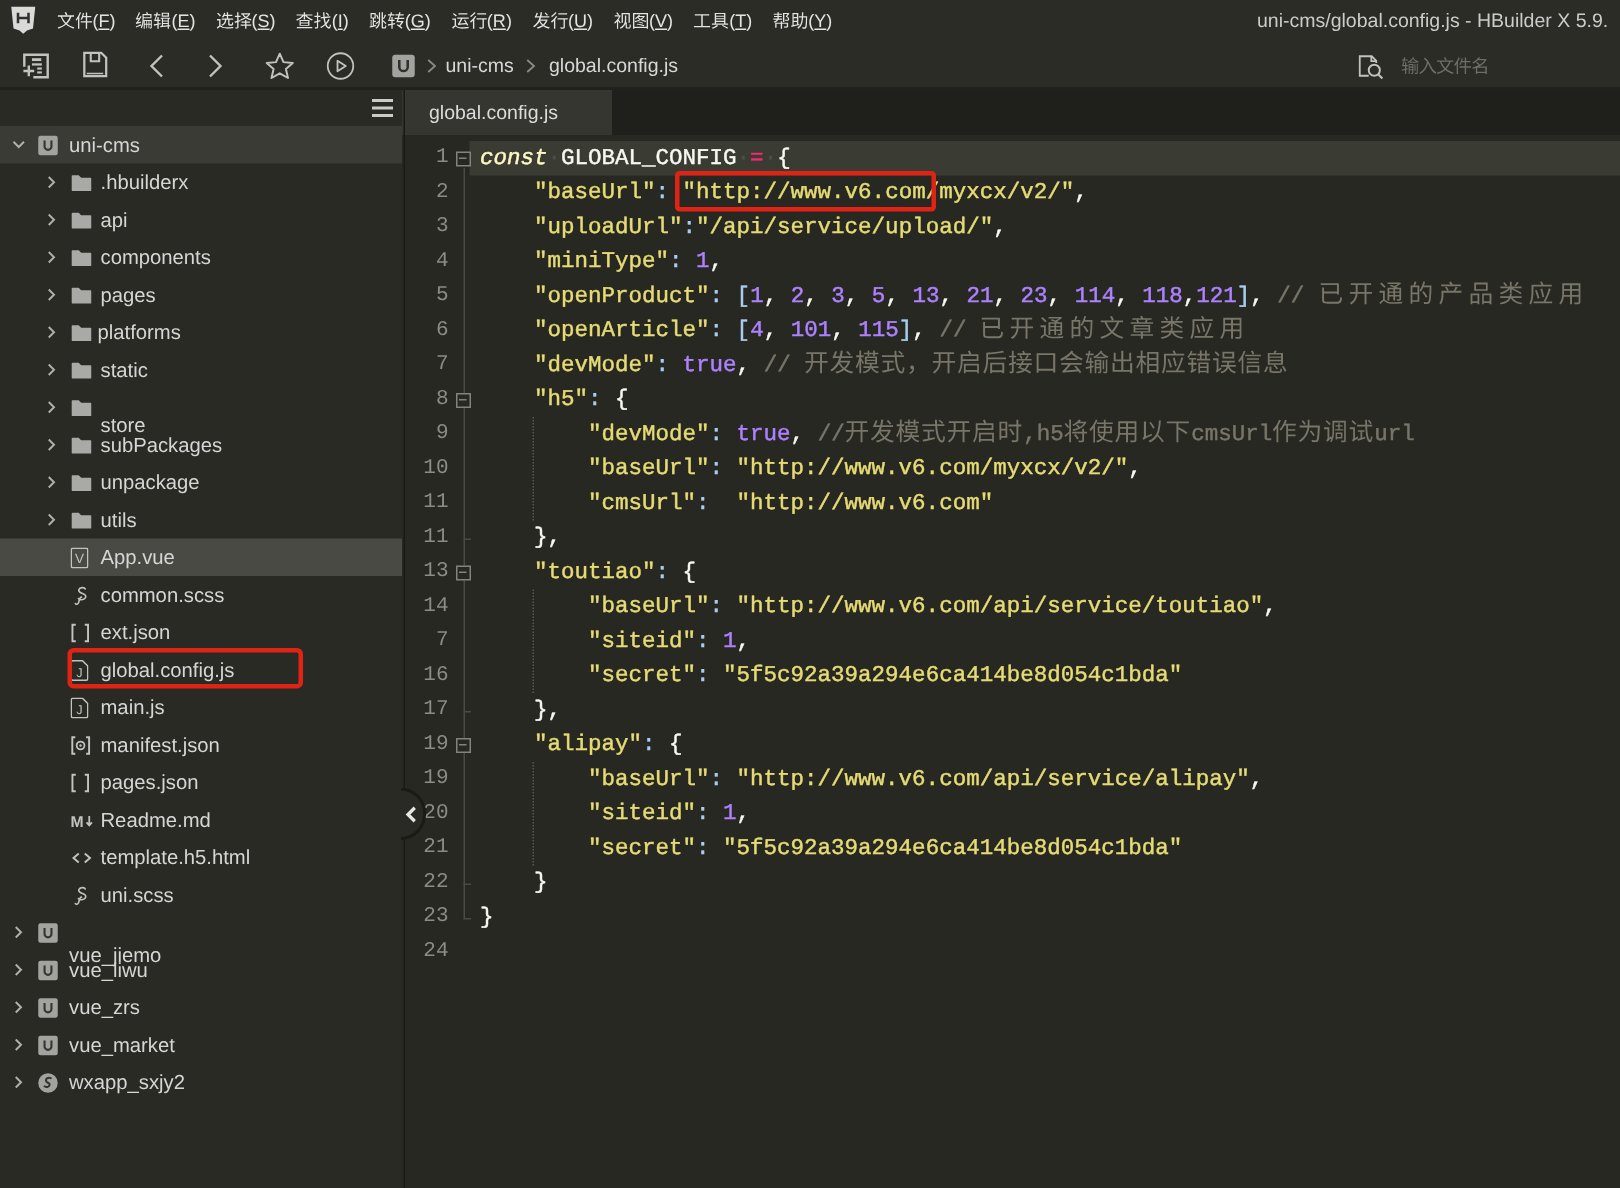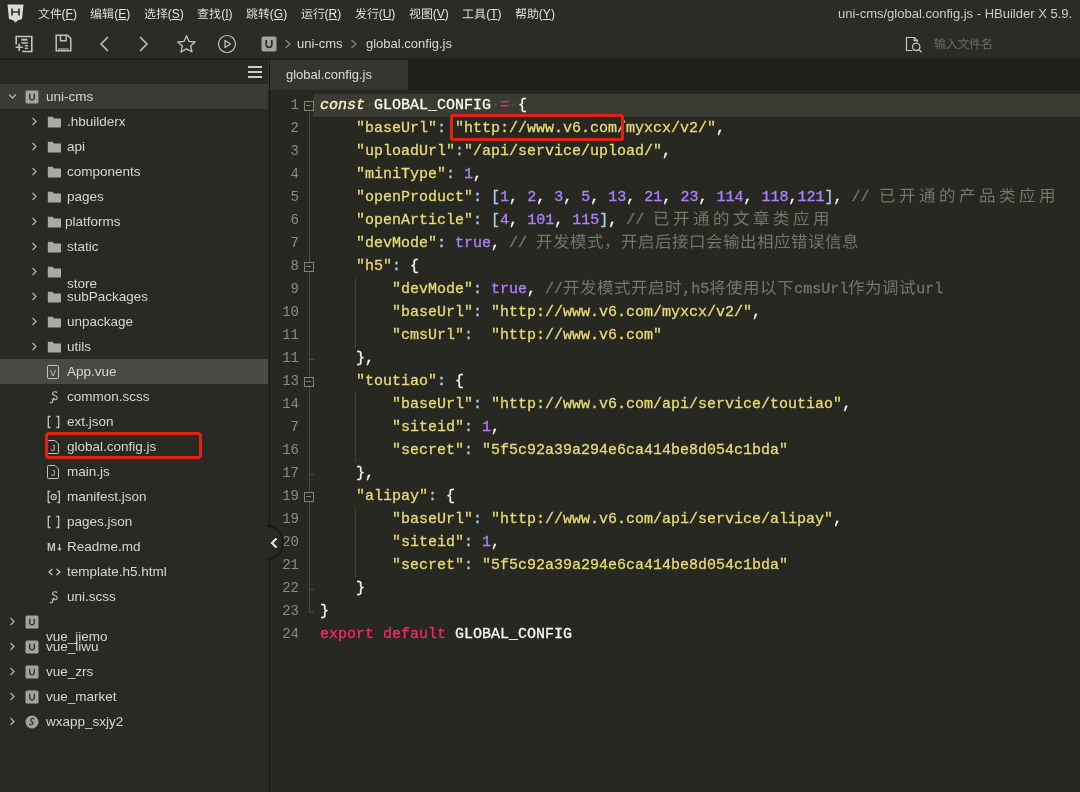--- a/index.html
+++ b/index.html
@@ -357,21 +357,20 @@
 <div class="cl" style="top:508px">        <span class="s">"baseUrl"</span><span class="b">:</span> <span class="s">"http://www.v6.com/api/service/alipay"</span><span class="w">,</span></div>
 <div class="ln" style="top:508px">19</div>
 <div class="cl" style="top:531px">        <span class="s">"siteid"</span><span class="b">:</span> <span class="n">1</span><span class="w">,</span></div>
 <div class="ln" style="top:531px">20</div>
 <div class="cl" style="top:554px">        <span class="s">"secret"</span><span class="b">:</span> <span class="s">"5f5c92a39a294e6ca414be8d054c1bda"</span></div>
 <div class="ln" style="top:554px">21</div>
 <div class="cl" style="top:577px">    <span class="w">}</span></div>
 <div class="ln" style="top:577px">22</div>
 <div class="cl" style="top:600px"><span class="w">}</span></div>
 <div class="ln" style="top:600px">23</div>
-<div class="cl" style="top:623px"><span class="p">export</span> <span class="p">default</span> <span class="w">GLOBAL_CONFIG</span></div>
 <div class="ln" style="top:623px">24</div>
 
 <div class="abs" style="left:450px;top:114px;width:174px;height:27px;border:3px solid #e02315;border-radius:3px"></div>
 
 <div class="abs" style="left:268.5px;top:60px;width:1.8px;height:732px;background:#191a15"></div>
 <div class="abs" style="left:267px;top:525px;width:17px;height:35px;background:#292a24;border:2px solid #1a1b16;border-left:none;border-radius:0 17.5px 17.5px 0"></div>
 <svg class="abs" style="left:269.5px;top:537px" width="8" height="12" viewBox="0 0 8 12">
       <path d="M6.5 1.5 2 6 l4.5 4.5" fill="none" stroke="#e6e6e4" stroke-width="2.2"></path>
     </svg>
 </div>

